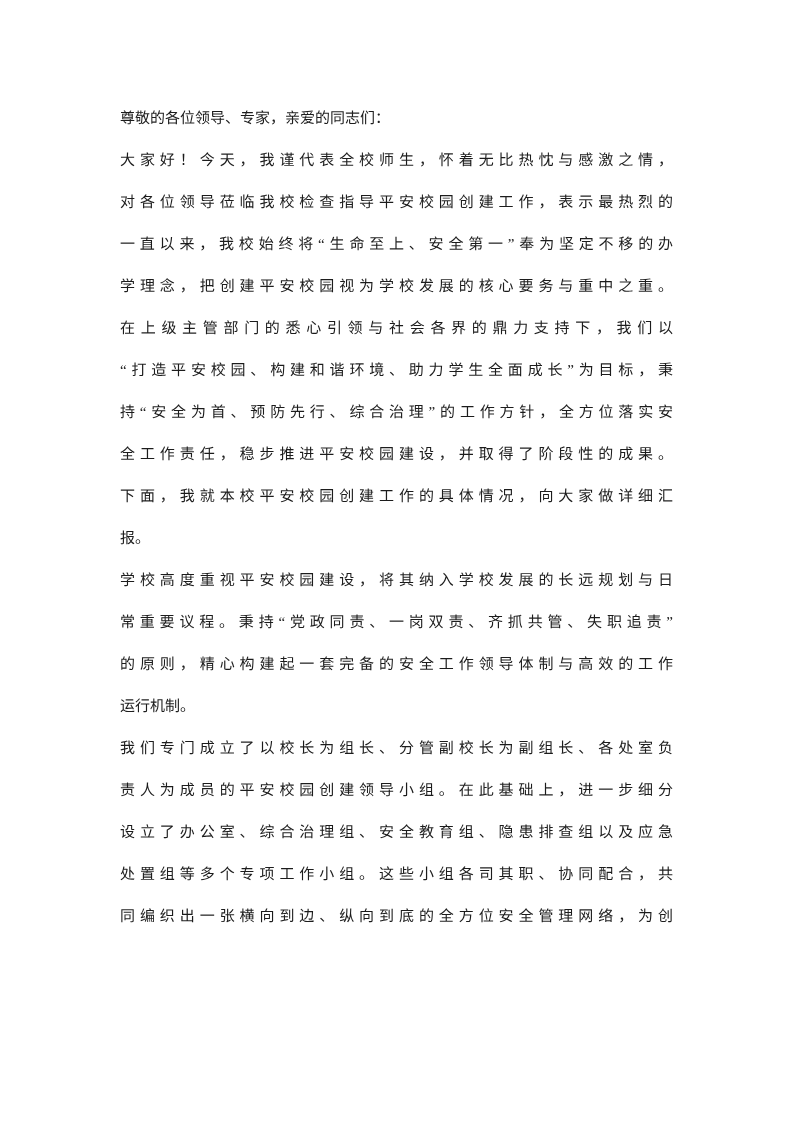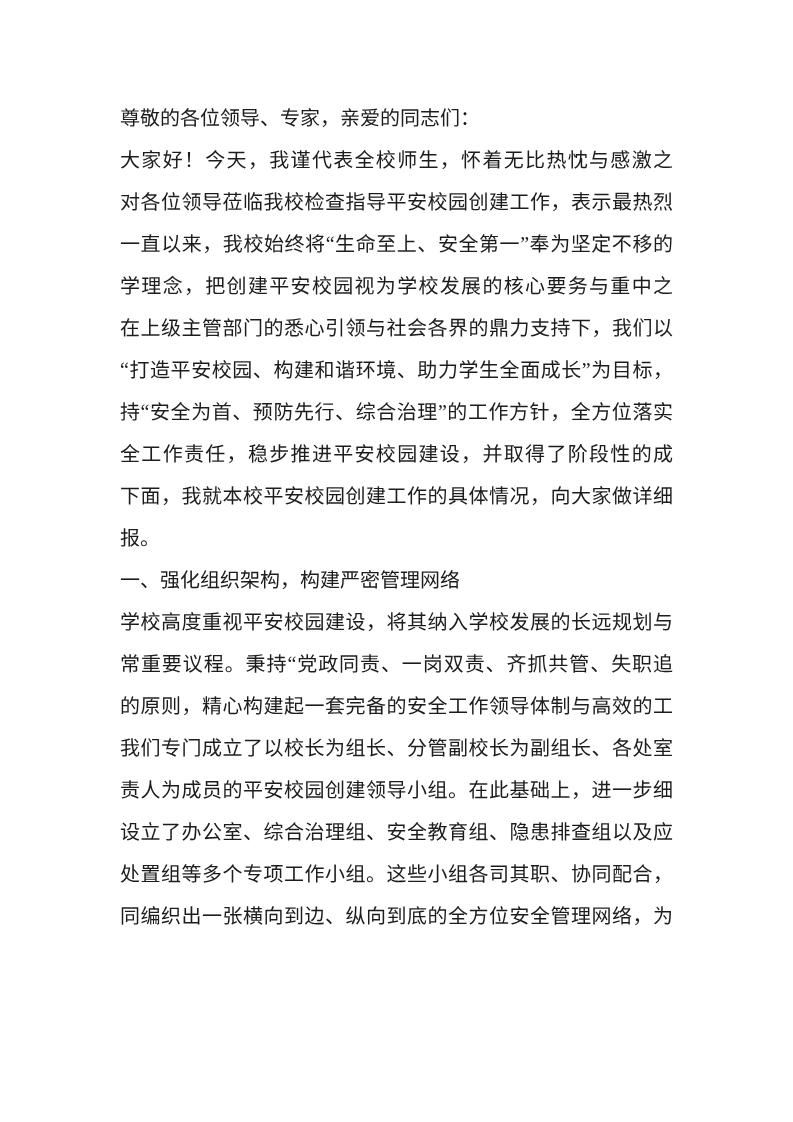--- a/index.html
+++ b/index.html
@@ -16,21 +16,21 @@
     font-family: "Liberation Serif", "DejaVu Serif", serif;
     color: #1c1c1c;
   }
   .content {
     position: absolute;
     left: 120px;
     top: 97px;
     width: 553px;
   }
   .line {
-    font-size: 20px;
+    font-size: 15px;
     line-height: 42px;
     height: 42px;
     overflow: hidden;
     text-align: left;
     word-break: keep-all;
   }
   .line.fill {
     text-align: justify;
     text-align-last: justify;
     word-break: break-all;
@@ -56,28 +56,26 @@
       <div class="line fill">一直以来，我校始终将“生命至上、安全第一”奉为坚定不移的办</div>
       <div class="line fill">学理念，把创建平安校园视为学校发展的核心要务与重中之重。</div>
       <div class="line fill">在上级主管部门的悉心引领与社会各界的鼎力支持下，我们以</div>
       <div class="line fill">“打造平安校园、构建和谐环境、助力学生全面成长”为目标，秉</div>
       <div class="line fill">持“安全为首、预防先行、综合治理”的工作方针，全方位落实安</div>
       <div class="line fill">全工作责任，稳步推进平安校园建设，并取得了阶段性的成果。</div>
       <div class="line fill">下面，我就本校平安校园创建工作的具体情况，向大家做详细汇</div>
       <div class="line">报。</div>
     </div>
 
-    <div class="para">
-      <div class="line">一、强化组织架构，构建严密管理网络</div>
-    </div>
 
     <div class="para">
       <div class="line fill">学校高度重视平安校园建设，将其纳入学校发展的长远规划与日</div>
       <div class="line fill">常重要议程。秉持“党政同责、一岗双责、齐抓共管、失职追责”</div>
       <div class="line fill">的原则，精心构建起一套完备的安全工作领导体制与高效的工作</div>
+      <div class="line">运行机制。</div>
     </div>
 
     <div class="para">
       <div class="line fill">我们专门成立了以校长为组长、分管副校长为副组长、各处室负</div>
       <div class="line fill">责人为成员的平安校园创建领导小组。在此基础上，进一步细分</div>
       <div class="line fill">设立了办公室、综合治理组、安全教育组、隐患排查组以及应急</div>
       <div class="line fill">处置组等多个专项工作小组。这些小组各司其职、协同配合，共</div>
       <div class="line fill">同编织出一张横向到边、纵向到底的全方位安全管理网络，为创</div>
     </div>
 

